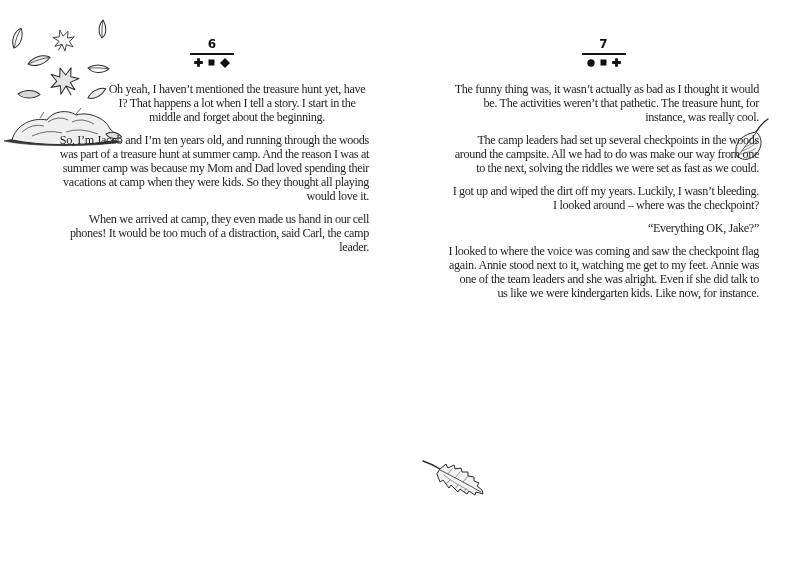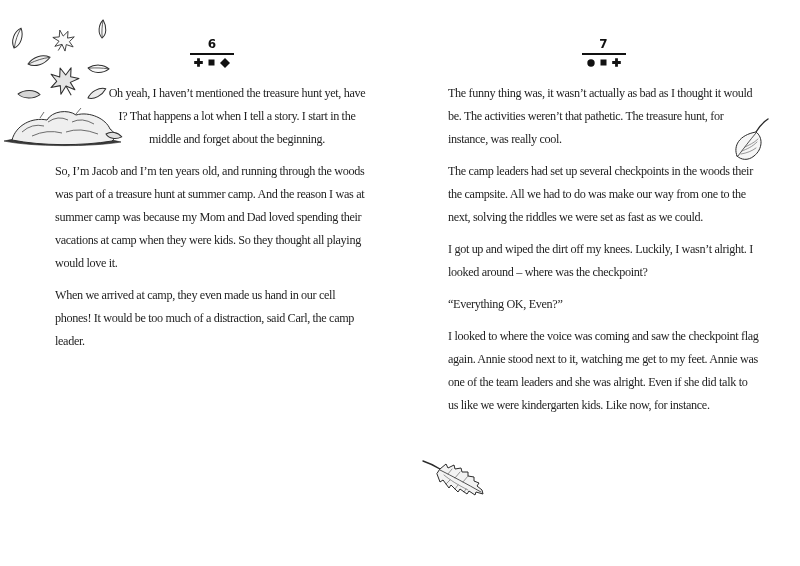--- a/index.html
+++ b/index.html
@@ -45,25 +45,26 @@
     justify-content: center;
     align-items: center;
     gap: 5px;
     height: 9px;
   }
   .header-icons svg { display: block; }
 
   .page-body {
     margin-top: 15px;
     font-size: 12.2px;
-    line-height: 23px;
+    line-height: 14px;
     letter-spacing: -0.35px;
   }
   .page-body p {
     margin: 0 0 9px 0;
+    text-align: right;
   }
   
   .page-left .page-body p.indent-around-art {
     margin-left: 50px;
     text-align: center;
   }
 
   .art {
     position: absolute;
   }
@@ -202,20 +203,20 @@
         <svg width="7" height="7" viewBox="0 0 7 7">
           <rect x="0.5" y="0.5" width="6" height="6" fill="#111111"></rect>
         </svg>
         <svg width="9" height="9" viewBox="0 0 9 9">
           <path d="M3.1,0.2 L5.9,0.2 L5.9,3.1 L8.8,3.1 L8.8,5.9 L5.9,5.9 L5.9,8.8 L3.1,8.8 L3.1,5.9 L0.2,5.9 L0.2,3.1 L3.1,3.1 Z" fill="#111111"></path>
         </svg>
       </div>
     </header>
     <div class="page-body">
       <p>The funny thing was, it wasn’t actually as bad as I thought it would be. The activities weren’t that pathetic. The treasure hunt, for instance, was really cool.</p>
-      <p>The camp leaders had set up several checkpoints in the woods their the campsite. All we had to do was make our way from one to the next, solving the riddles we were set as fast as we could.</p>
-      <p>I got up and wiped the dirt off my knees. Luckily, I wasn’t alright. I looked around – where was the checkpoint?</p>
-      <p>“Everything OK, Even?”</p>
+      <p>The camp leaders had set up several checkpoints in the woods around the campsite. All we had to do was make our way from one to the next, solving the riddles we were set as fast as we could.</p>
+      <p>I got up and wiped the dirt off my years. Luckily, I wasn’t bleeding. I looked around – where was the checkpoint?</p>
+      <p>“Everything OK, Jake?”</p>
       <p>I looked to where the voice was coming and saw the checkpoint flag again. Annie stood next to it, watching me get to my feet. Annie was one of the team leaders and she was alright. Even if she did talk to us like we were kindergarten kids. Like now, for instance.</p>
     </div>
   </section>
 
 </div>
 
 </body></html>

